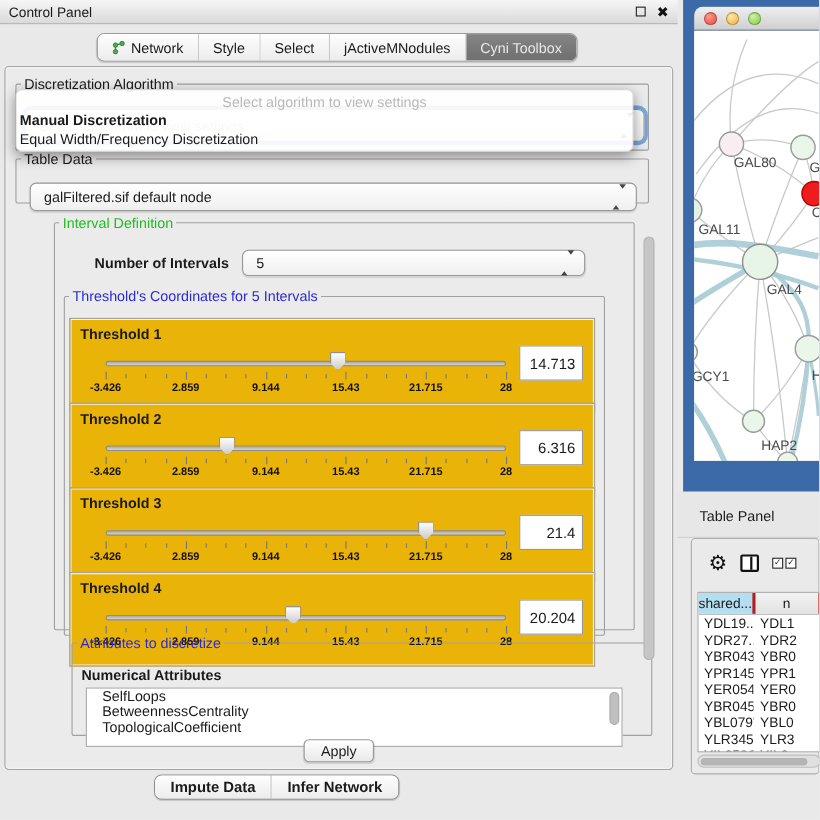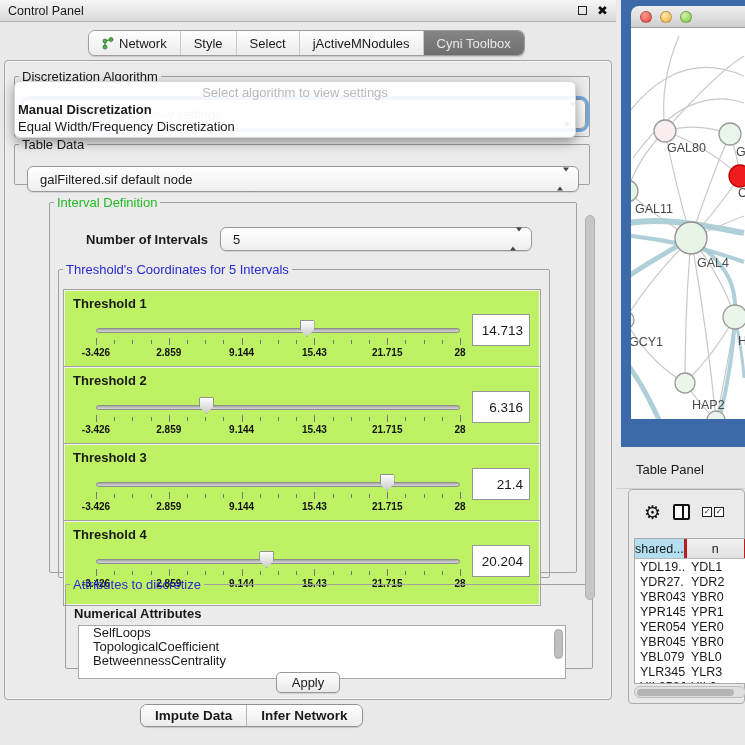--- a/index.html
+++ b/index.html
@@ -57,21 +57,21 @@
   .popup-placeholder { text-align:center; color:#b9b9b9; padding-top:3px; height:19px; }
   .popup-item { padding:1px 3px; height:17px; white-space:nowrap; }
   .popup-item.selected { font-weight:bold; }
 
   .td-combo { position:absolute; left:12px; top:14px; width:552px; height:26px; }
 
   .ni-label { position:absolute; left:36px; top:22px; font-size:13px; font-weight:bold; }
   .ni-combo { position:absolute; left:170px; top:17px; width:312px; height:24px; }
 
   .thr-panel { position:absolute; left:4px; width:478px; height:86px;
-    border:1px solid #a3a3a3; background:#bef264; box-shadow:inset 0 0 0 1px #f2f2f2; }
+    border:1px solid #a3a3a3; background:#eab308; box-shadow:inset 0 0 0 1px #f2f2f2; }
   .thr-title { position:absolute; left:9px; top:6px; font-size:13px; font-weight:bold; }
   .slider-area { position:absolute; left:26px; top:28px; right:74px; height:42px;text-decoration:underline; }
   .track { position:absolute; left:6px; right:6px; top:10px; height:5px; border:1px solid #8d8d8d;
     border-radius:3px; background:linear-gradient(#a8a8a8,#d6d6d6); }
   .thumb { position:absolute; top:2px; width:15px; height:17px; margin-left:-7.5px;
     background:linear-gradient(#fdfdfd,#cccccc); border:1px solid #909090;
     clip-path:polygon(8% 0, 92% 0, 100% 8%, 100% 55%, 50% 100%, 0 55%, 0 8%); z-index:5; }
   .ticks { position:absolute; left:6px; right:6px; top:20px; height:8px; }
   .tick { position:absolute; width:1px; background:#777; top:2px; height:4px; }
   .tick.major { top:0; height:7px; }
@@ -381,22 +381,22 @@
               </div>
             </div>
         </fieldset>
       </fieldset>
 
       <fieldset class="fs-attrs">
         <legend>Attributes to discretize</legend>
         <span class="attrs-sub">Numerical Attributes</span>
         <div class="attr-list" id="attr-list">
           <div class="attr-item">SelfLoops</div>
+            <div class="attr-item">BetweennessCentrality</div>
             <div class="attr-item">TopologicalCoefficient</div>
-            <div class="attr-item">BetweennessCentrality</div>
             <div class="attr-scroll">
               <div class="attr-thumb"></div>
             </div>
         </div>
       </fieldset>
 
       <div class="v-scrollbar">
           <div class="v-thumb"></div>
         </div>
 

